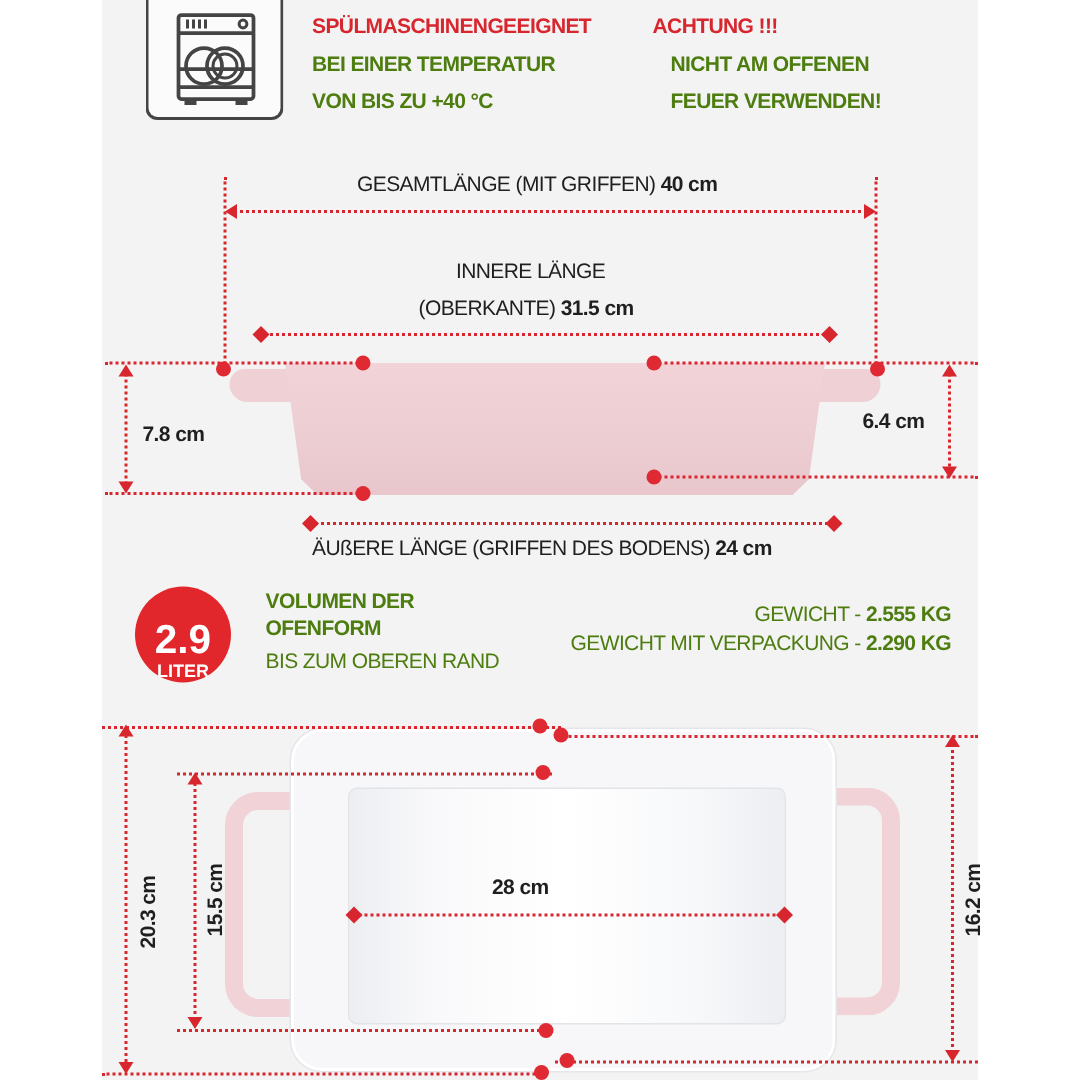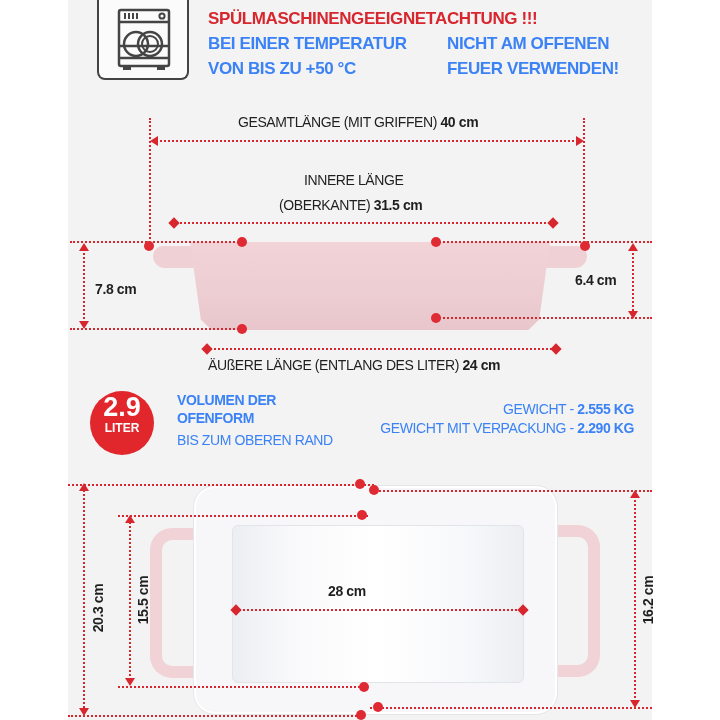--- a/index.html
+++ b/index.html
@@ -3,26 +3,26 @@
 <meta charset="utf-8">
 <style>
   html, body { margin: 0; padding: 0; }
   body {
     width: 720px; height: 720px; background: #ffffff; position: relative; overflow: hidden;
     font-family: "Liberation Sans", "DejaVu Sans", sans-serif;
   }
   .panel { position: absolute; left: 68px; top: 0; width: 584px; height: 720px; background: #f3f3f3; }
   .abs { position: absolute; }
   .red { color: #d7262e; }
-  .dark { color: #3b82f6; }
+  .dark { color: #4d7c0f; }
   .ink { color: #1f1f1f; text-align: right; }
   .cond { font-family: "Liberation Sans", sans-serif; letter-spacing: -0.4px; }
   .b { font-weight: bold; }
   .t14 { font-size: 14px; }
-  .t15 { font-size: 17px; }
+  .t15 { font-size: 14px; }
 
   .icon-box {
     position: absolute; left: 97px; top: 0; width: 92px; height: 80px;
     border: 2px solid #444; border-top: none; border-radius: 0 0 8px 8px; box-sizing: border-box;
     background: #fbfbfb;
   }
   .hline { position: absolute; height: 0; border-top: 2px dotted #d7262e; }
   .vline { position: absolute; width: 0; border-left: 2px dotted #d7262e; }
   .dot { position: absolute; width: 10px; height: 10px; border-radius: 50%; background: #e02a33; transform: translate(-5px,-5px); }
   .diamond { position: absolute; width: 8px; height: 8px; background: #d7262e; transform: translate(-4px,-4px) rotate(45deg); }
@@ -44,21 +44,21 @@
   .dish-side-handle-r {
     position: absolute; left: 537px; top: 246px; width: 50px; height: 22px;
     background: #efd0d5; border-radius: 0 10px 12px 0;
   }
 
   
   .badge {
     position: absolute; left: 90px; top: 391px; width: 64px; height: 64px; border-radius: 50%;
     background: #e1262c; color: #fff; text-align: center;
   }
-  .badge .num { font-size: 27px; font-weight: bold; line-height: 28px; margin-top: 2px; display: block; text-align: center; }
+  .badge .num { font-size: 27px; font-weight: bold; line-height: 28px; margin-top: 21px; display: block; text-align: center; }
   .badge .unit { font-size: 12px; font-weight: bold; line-height: 14px; display: block; }
 
   
   .dish-top-handle-l {
     position: absolute; left: 150px; top: 528px; width: 50px; height: 150px;
     border: 12px solid #f0d2d7; border-right: none; border-radius: 22px 0 0 22px; box-sizing: border-box;
     transform: skewY(0deg);
   }
   .dish-top-handle-r {
     position: absolute; left: 550px; top: 525px; width: 50px; height: 152px;
@@ -96,21 +96,21 @@
     <circle cx="51" cy="44" r="8" fill="none" stroke="#444" stroke-width="2"></circle>
     <line x1="20" y1="46" x2="70" y2="46" stroke="#444" stroke-width="2.5"></line>
     <line x1="20" y1="58" x2="70" y2="58" stroke="#444" stroke-width="2.5"></line>
     <rect x="24" y="66" width="8" height="4" fill="#444"></rect>
     <rect x="58" y="66" width="8" height="4" fill="#444"></rect>
   </svg>
 </div>
 
 <div class="abs cond b red t15" style="left:208px; top:9px;">SPÜLMASCHINENGEEIGNET</div>
 <div class="abs cond b dark t15" style="left:208px; top:34px;">BEI EINER TEMPERATUR</div>
-<div class="abs cond b dark t15" style="left:208px; top:59px;">VON BIS ZU +50 °C</div>
+<div class="abs cond b dark t15" style="left:208px; top:59px;">VON BIS ZU +40 °C</div>
 
 <div class="abs cond b red t15" style="left:435px; top:9px;">ACHTUNG !!!</div>
 <div class="abs cond b dark t15" style="left:447px; top:34px;">NICHT AM OFFENEN</div>
 <div class="abs cond b dark t15" style="left:447px; top:59px;">FEUER VERWENDEN!</div>
 
 <div class="abs cond ink t14" style="left:238px; top:114px;">
   <span>GESAMTLÄNGE (MIT GRIFFEN)</span>
   <span class="b">40 cm</span>
 </div>
 <div class="vline" style="left:149px; top:118px; height:128px;"></div>
@@ -150,21 +150,21 @@
 
 <div class="vline" style="left:632px; top:246px; height:68px;"></div>
 <div class="arr-u" style="left:633px; top:243px;"></div>
 <div class="arr-d" style="left:633px; top:319px;"></div>
 <div class="abs cond b ink t14" style="left:575px; top:272px;">6.4 cm</div>
 
 <div class="hline" style="left:206px; top:348px; width:350px;"></div>
 <div class="diamond" style="left:207px; top:349px;"></div>
 <div class="diamond" style="left:556px; top:349px;"></div>
 <div class="abs cond ink t14" style="left:208px; top:357px;">
-  <span>ÄUßERE LÄNGE (ENTLANG DES LITER)</span>
+  <span>ÄUßERE LÄNGE (GRIFFEN DES BODENS)</span>
   <span class="b">24 cm</span>
 </div>
 
 <div class="badge">
   <span class="num">2.9</span>
   <span class="unit">LITER</span>
 </div>
 <div class="abs cond b dark t14" style="left:177px; top:392px;">VOLUMEN DER</div>
 <div class="abs cond b dark t14" style="left:177px; top:410px;">OFENFORM</div>
 <div class="abs cond dark t14" style="left:177px; top:432px;">BIS ZUM OBEREN RAND</div>

